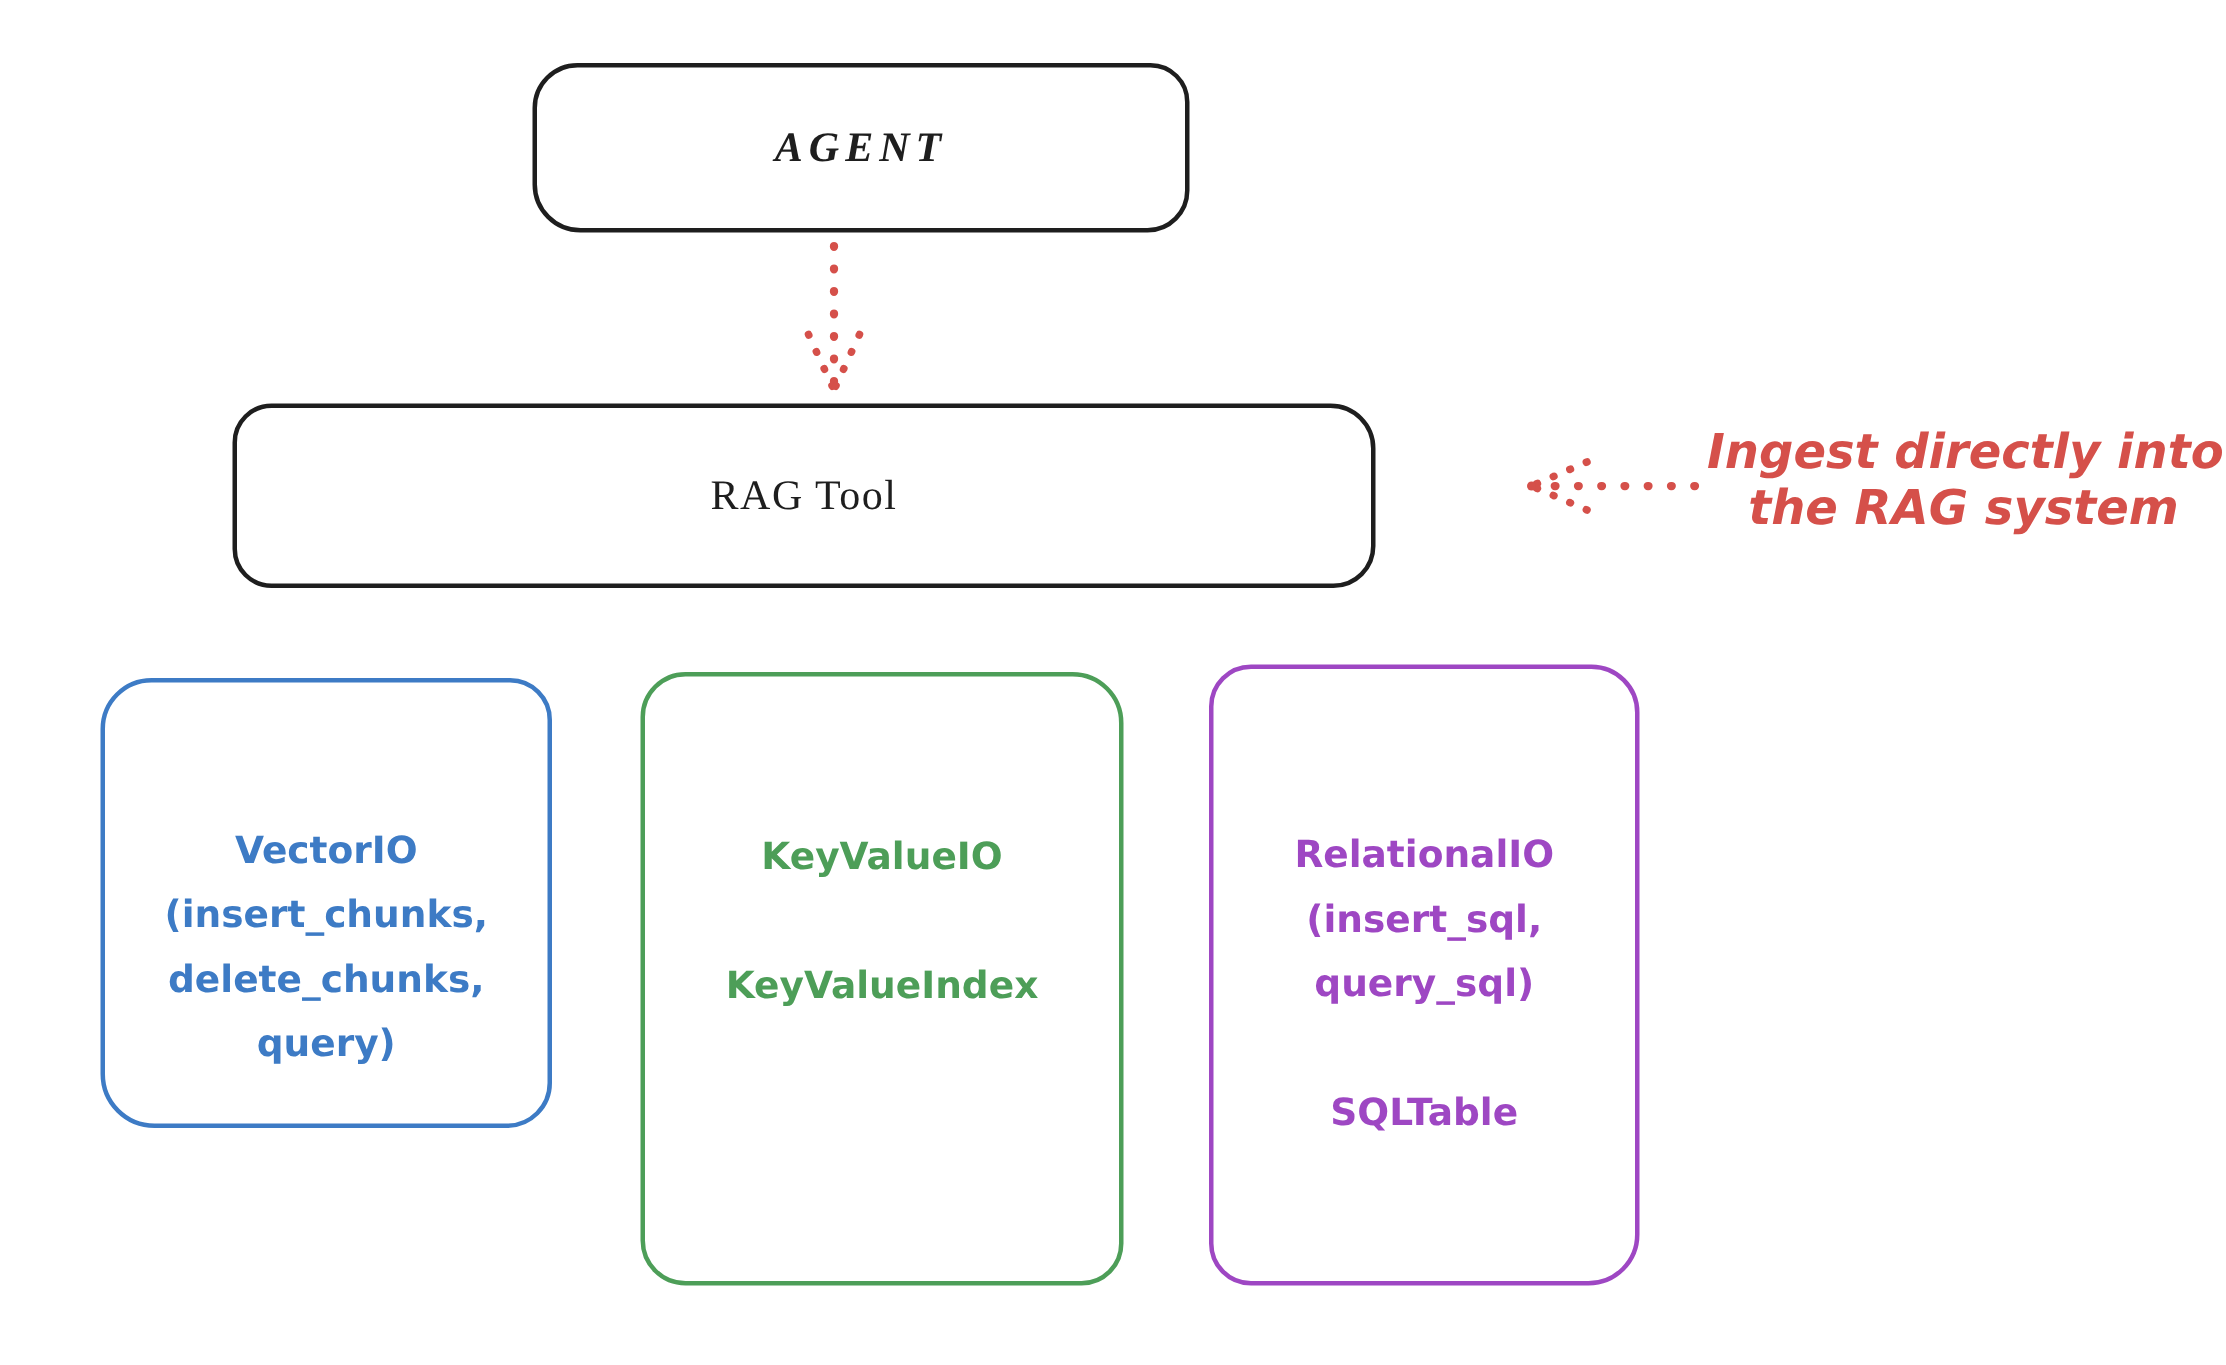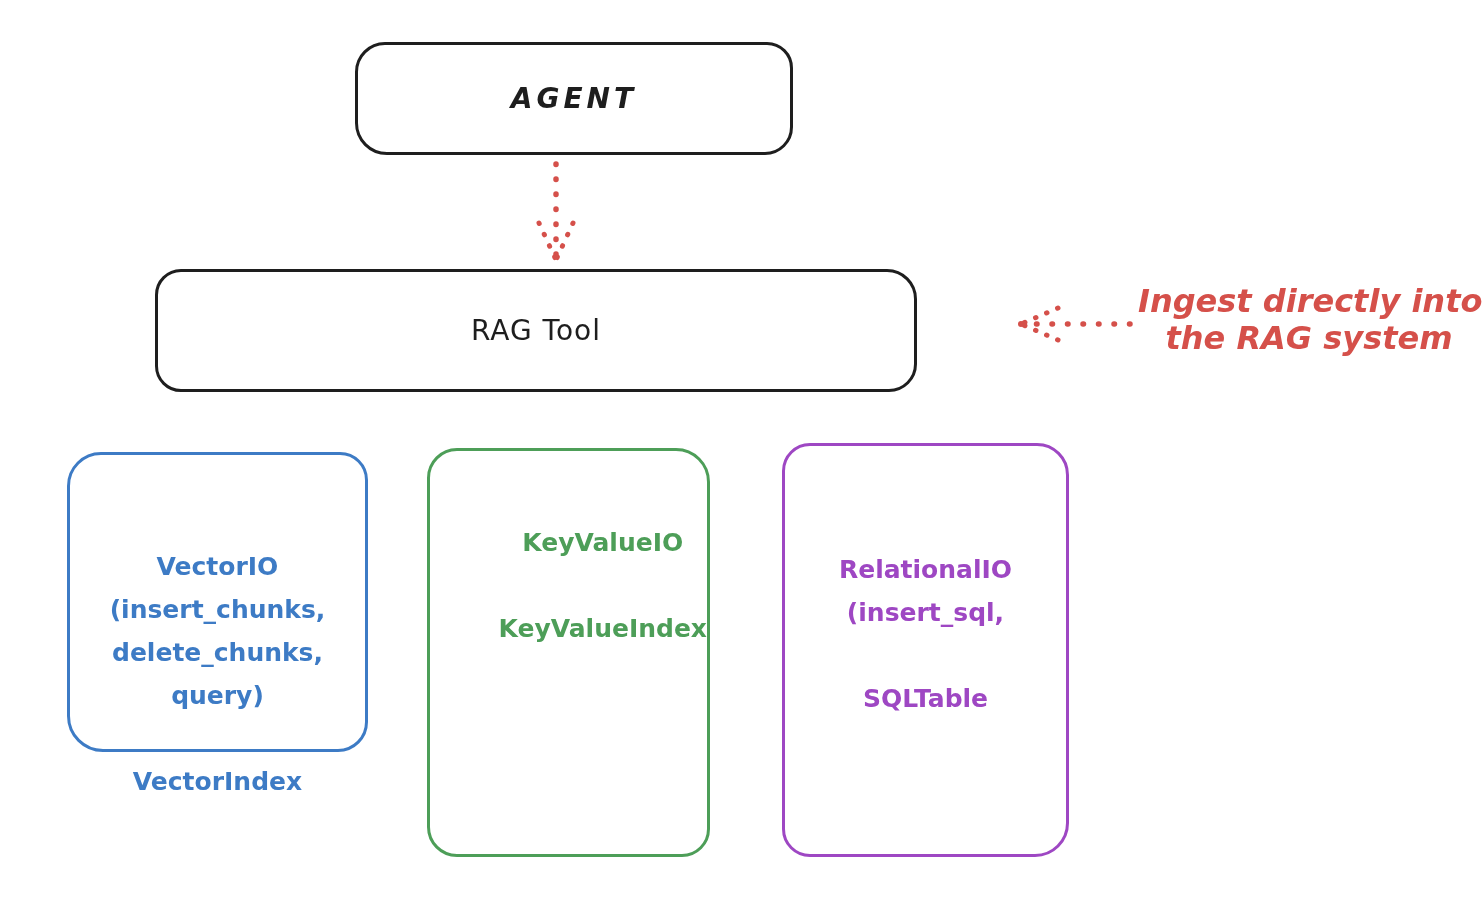--- a/index.html
+++ b/index.html
@@ -14,20 +14,21 @@
     overflow: hidden;
   }
 
   
   .node {
     position: absolute;
     background: #ffffff;
     display: flex;
     align-items: center;
     justify-content: center;
+    font-family: Liberation Serif, serif;
   }
   .node-black {
     border: 3.5px solid #1e1e1e;
     color: #1e1e1e;
   }
   .agent-box {
     left: 355px; top: 42px;
     width: 438px; height: 113px;
     border-radius: 30px 26px 28px 32px;
   }
@@ -66,24 +67,23 @@
   .backend .index-label { display: block; margin-top: 43px; white-space: nowrap; }
 
   .backend-vector {
     left: 67px; top: 452px;
     width: 301px; height: 300px;
     border-radius: 34px 28px 30px 36px;
     padding-top: 90px;
   }
   .backend-keyvalue {
     left: 427px; top: 448px;
-    width: 283px; height: 409px;
+    width: 322px; height: 409px;
     border-radius: 30px 34px 28px 30px;
-    padding-top: 70px;
-    align-items: flex-end;
+    padding-top: 98px;
   }
   .backend-relational {
     left: 782px; top: 443px;
     width: 287px; height: 414px;
     border-radius: 28px 32px 34px 28px;
     padding-top: 102px;
   }
 
   
   .arrow { position: absolute; }
@@ -139,32 +139,32 @@
     <span class="ann-line">Ingest directly into</span>
     <span class="ann-line">the RAG system</span>
   </div>
 
   <div class="backend backend-vector" style="border-color: rgb(61, 123, 197);">
     <span class="lines" style="color: rgb(61, 123, 197);">
       <span class="line">VectorIO</span>
       <span class="line">(insert_chunks,</span>
       <span class="line">delete_chunks,</span>
       <span class="line">query)</span>
-      <span class="index-label">VectorIndex</span>
     </span>
   </div>
 
   <div class="backend backend-keyvalue" style="border-color: rgb(77, 158, 88);">
     <span class="lines" style="color: rgb(77, 158, 88);">
       <span class="line">KeyValueIO</span>
       <span class="index-label">KeyValueIndex</span>
     </span>
   </div>
 
-  <div class="backend backend-relational" style="border-color: rgb(158, 71, 195);">
+  <div class="backend backend-relational" style="border-color: rgb(158, 71, 195); margin-left: 24px;">
     <span class="lines" style="color: rgb(158, 71, 195);">
       <span class="line">RelationalIO</span>
       <span class="line">(insert_sql,</span>
+      <span class="line">query_sql)</span>
       <span class="index-label">SQLTable</span>
     </span>
   </div>
 
 </div>
 
 </body></html>

